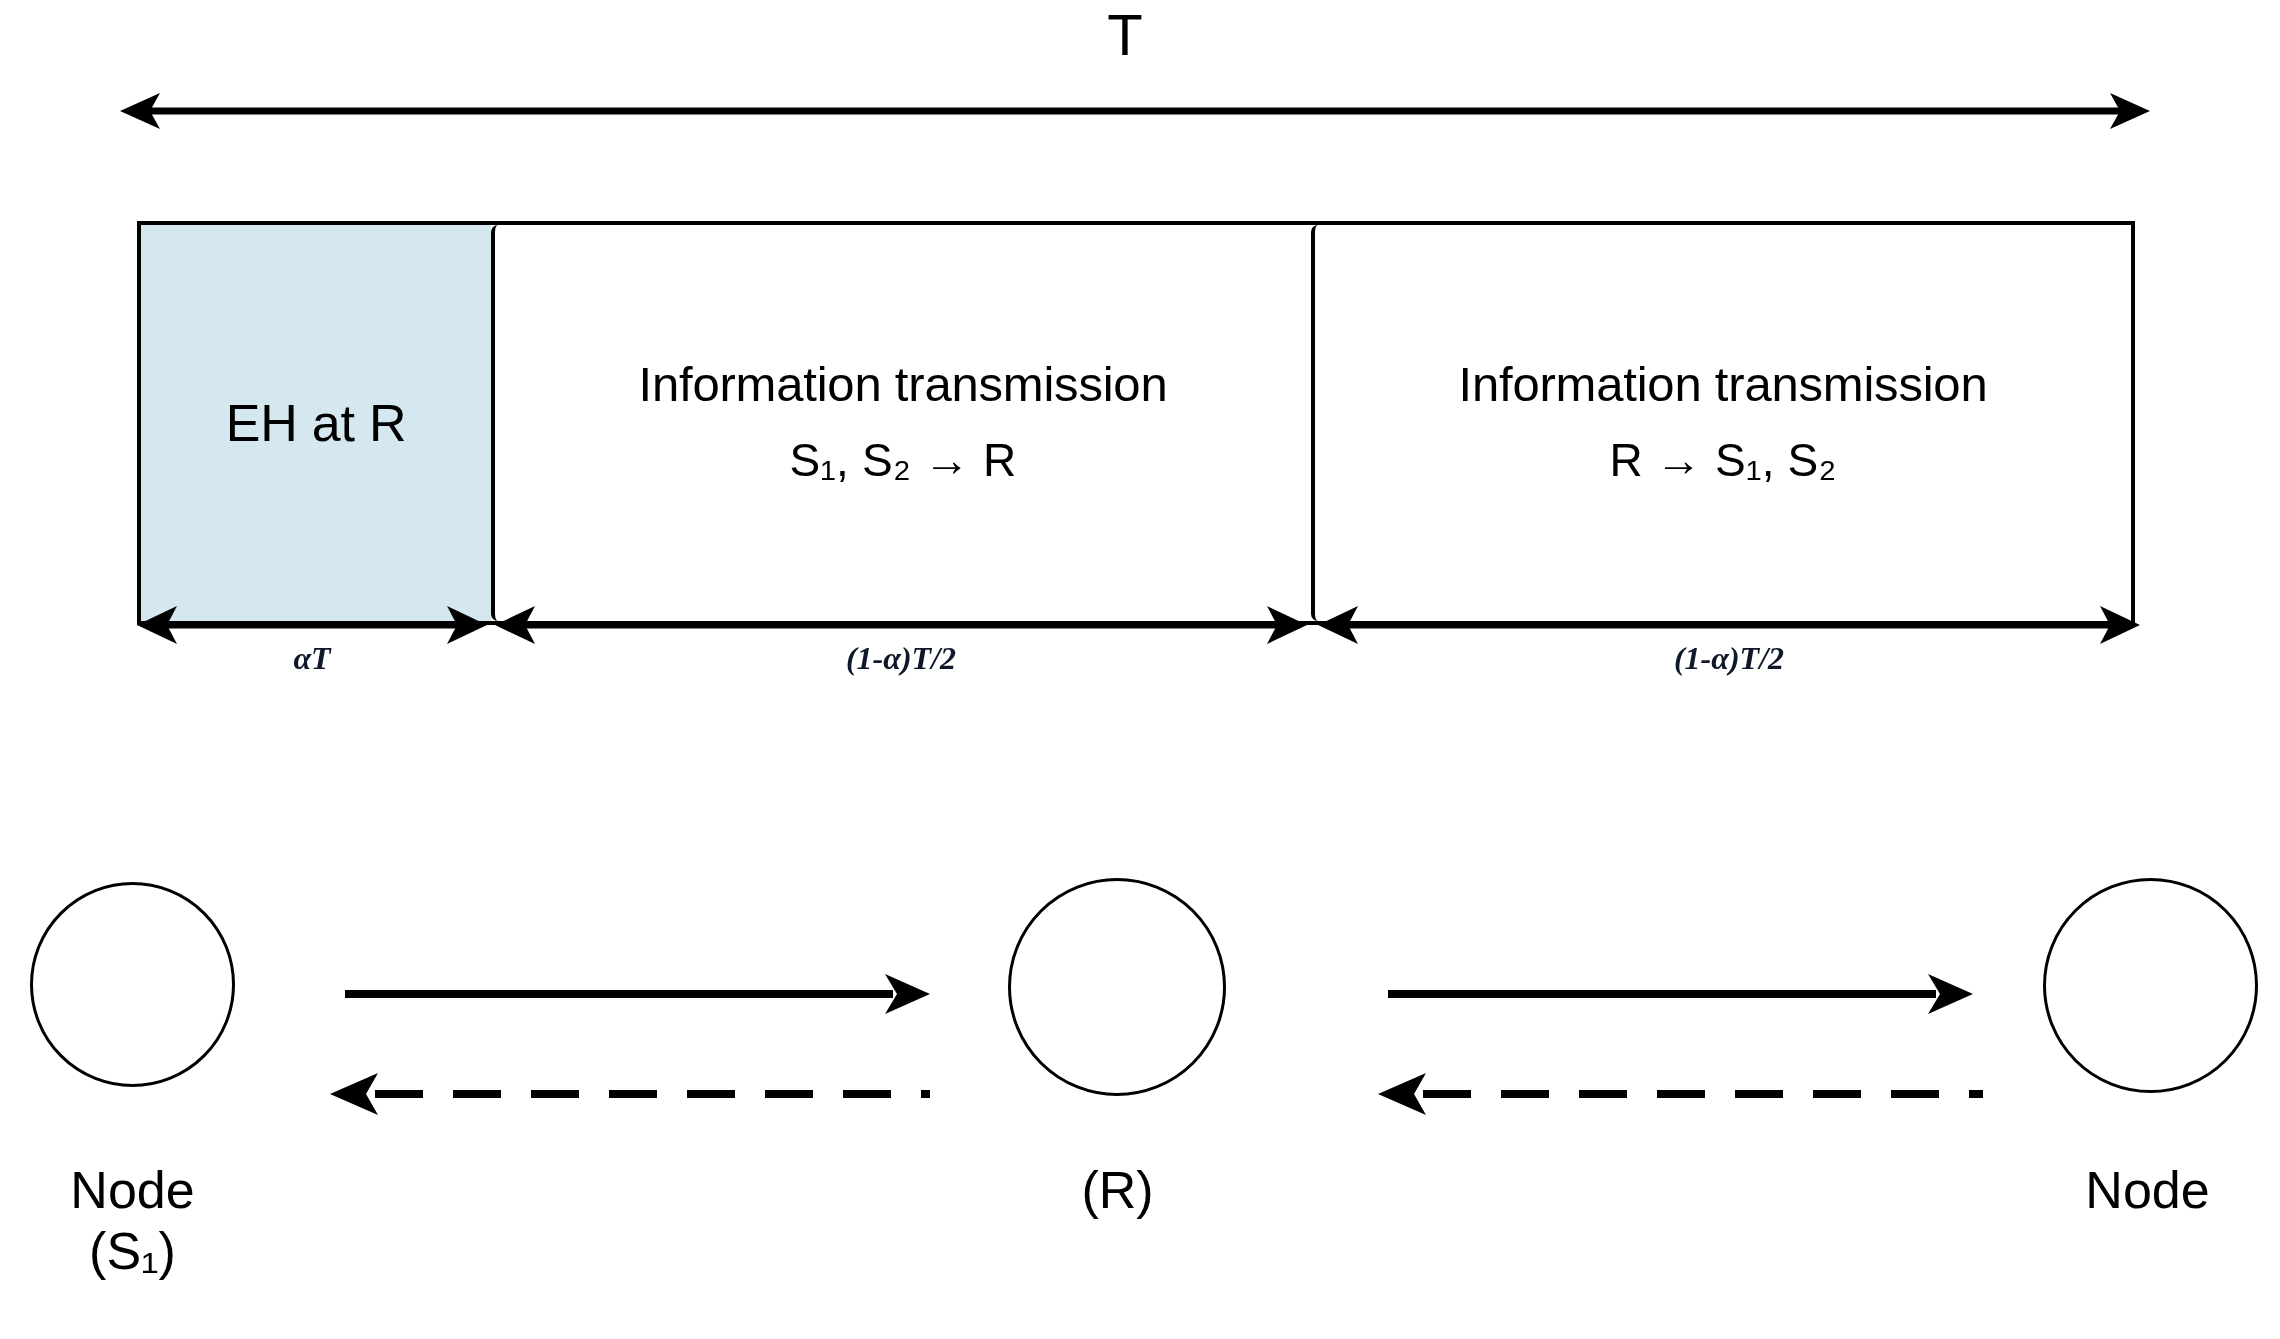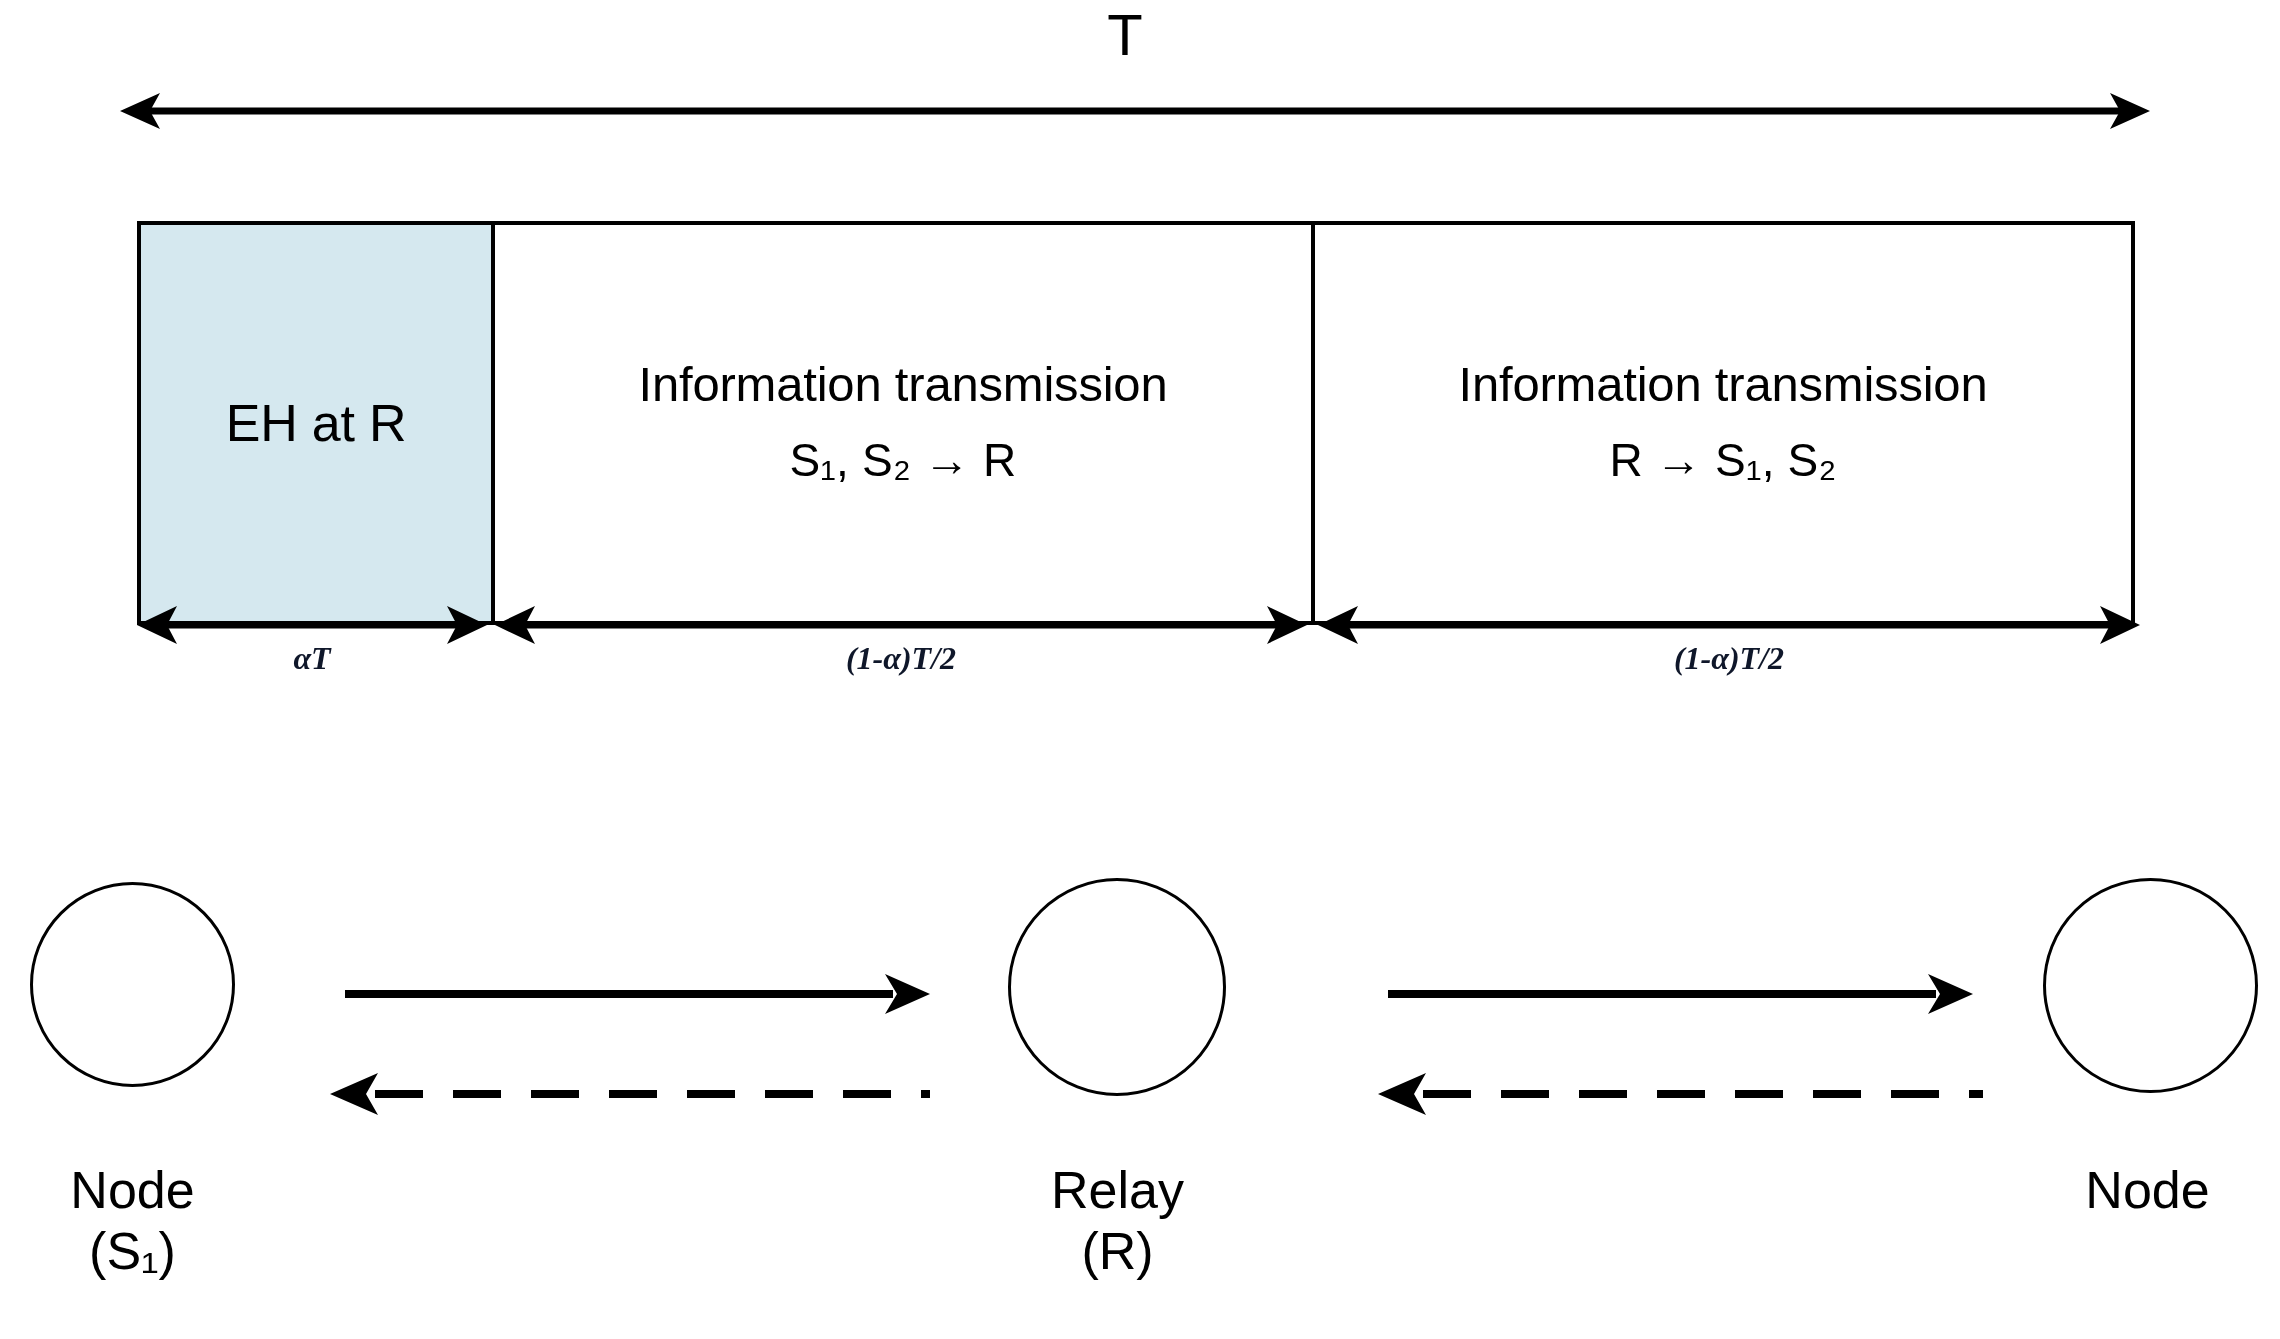--- a/index.html
+++ b/index.html
@@ -50,21 +50,21 @@
   }
   .slot {
     position: relative;
     box-sizing: border-box;
     display: flex;
     flex-direction: column;
     align-items: center;
     justify-content: center;
     background: #ffffff;
   }
-  .slot + .slot { border-left: 4px solid #000; }
+  .slot + .slot { border-left: 4px solid #000; border-radius: 7px; }
   #slot-eh {
     width: 350px;
     background: var(--eh-fill, #d5e8ef);
   }
   #slot-up   { width: 820px; }
   #slot-down { flex: 1 1 auto; }
 
   .slot-title {
     font-size: 49px;
     color: #000;
@@ -207,21 +207,20 @@
 
   <div class="linkarrow" style="left:330px; top:1072px;">
     <svg width="600" height="44" viewBox="0 0 600 44">
       <line x1="45" y1="22" x2="600" y2="22" stroke="#000" stroke-width="8" stroke-dasharray="48 30"></line>
       <polygon points="0,22 48,1 36,22 48,43" fill="#000"></polygon>
     </svg>
   </div>
 
   <div class="node" style="left:1008px; top:878px; width:218px; height:218px;"></div>
   <div class="node-label" style="left:985px; top:1160px; width:265px;">
-    <div class="ln1">Relay</div>
     <div class="ln2">(R)</div>
   </div>
 
 
   <div class="linkarrow" style="left:1388px; top:972px;">
     <svg width="585" height="44" viewBox="0 0 585 44">
       <line x1="0" y1="22" x2="548" y2="22" stroke="#000" stroke-width="8"></line>
       <polygon points="585,22 540,2 552,22 540,42" fill="#000"></polygon>
     </svg>
   </div>

